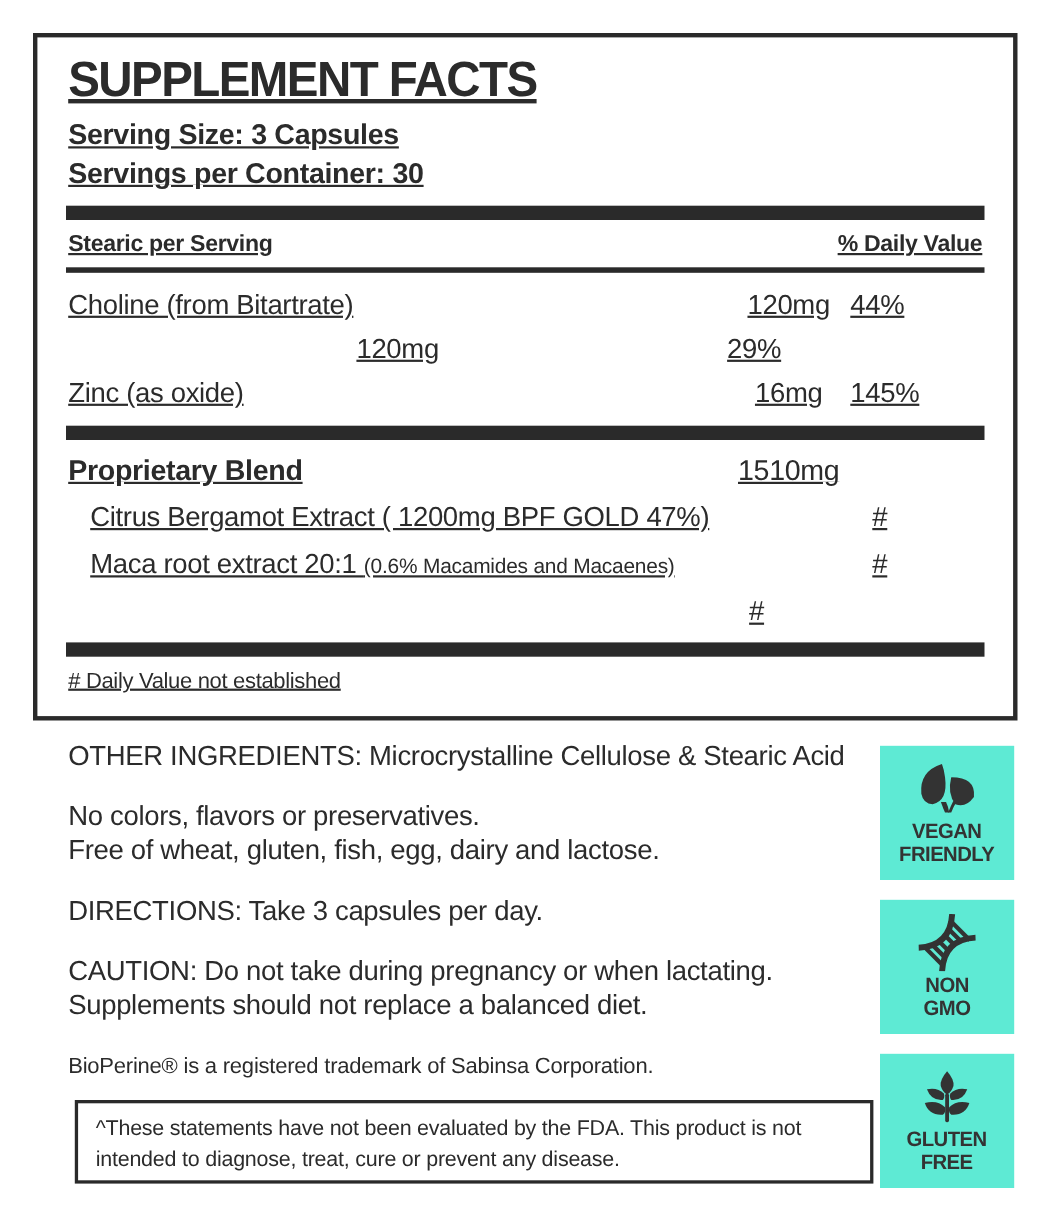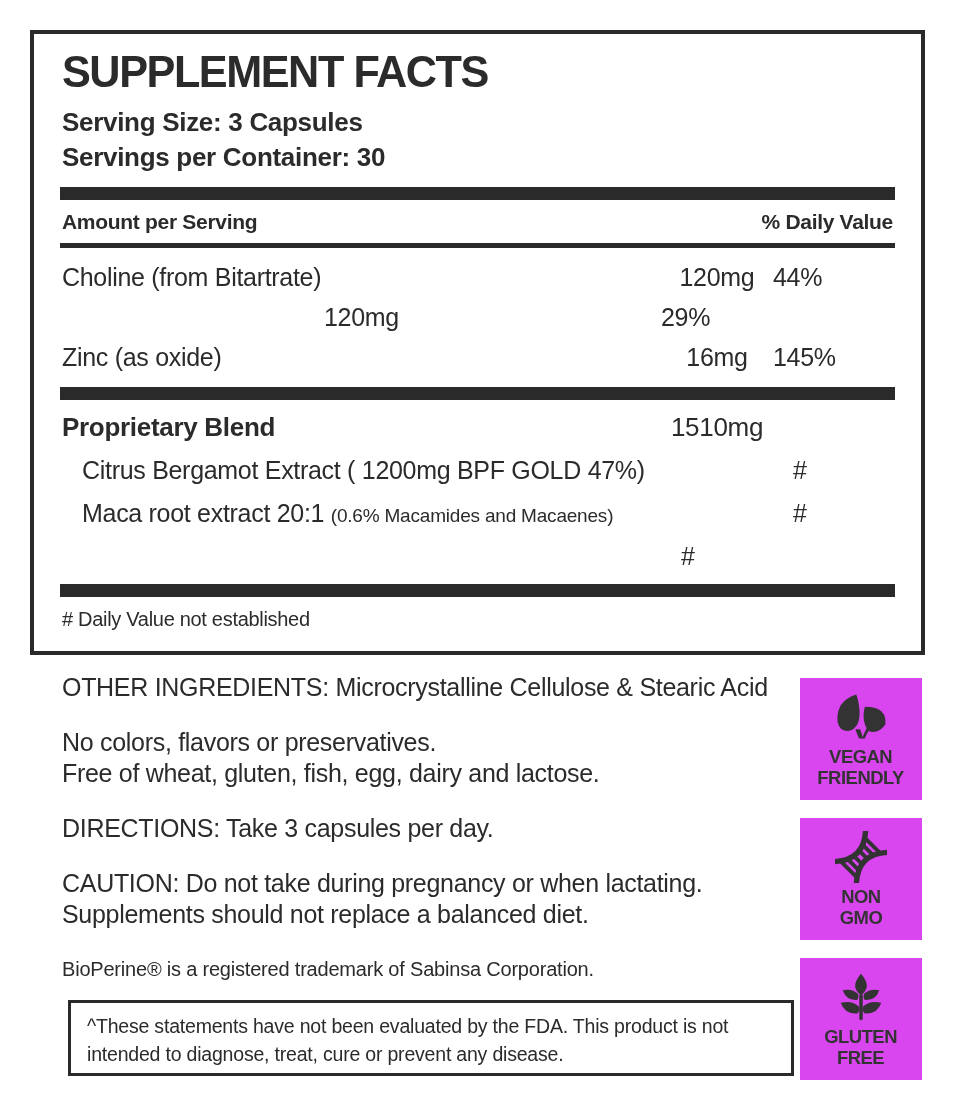--- a/index.html
+++ b/index.html
@@ -6,21 +6,21 @@
   body{
     width:956px;height:1100px;position:relative;background:#ffffff;
     font-family:"Liberation Sans","DejaVu Sans",sans-serif;color:#2b2b2b;
     overflow:hidden;
   }
 
   
   .panel{
     position:absolute;left:30px;top:30px;width:895px;height:625px;
     border:4px solid #2a2a2a;background:#fff;box-sizing:border-box;
-    padding:12px 28px 0 28px;letter-spacing:-0.3px;
+    padding:12px 28px 0 28px;letter-spacing:-0.3px;text-decoration:underline;
   }
   .panel-title{
     font-size:45px;font-weight:800;letter-spacing:-1.5px;line-height:1.05;
     transform:scaleX(.96);transform-origin:left center;margin-top:2px;
   }
   .serving{font-size:26px;font-weight:700;line-height:35px;margin-top:10px;}
   .bar{height:13px;background:#2a2a2a;margin:0 -2px;}
   .bar-top{margin-top:12px;}
   .rule{height:5px;background:#2a2a2a;margin:0 -2px;}
   .cols-header{
@@ -50,42 +50,42 @@
   .trademark{font-size:20px;letter-spacing:-0.2px;}
   .fda-box{
     position:absolute;left:68px;top:1000px;width:726px;height:76px;
     border:3px solid #2a2a2a;box-sizing:border-box;padding:9px 16px;
     font-size:19.5px;line-height:28px;letter-spacing:-0.2px;
   }
 
   
   .badges{position:absolute;left:800px;top:678px;display:flex;flex-direction:column;gap:18px;}
   .badge{
-    width:122px;height:122px;background:#d946ef;display:flex;flex-direction:column;
+    width:122px;height:122px;background:#5eead4;display:flex;flex-direction:column;
     align-items:center;justify-content:flex-start;padding-top:14px;box-sizing:border-box;
   }
   .badge .icon{height:50px;display:flex;align-items:center;justify-content:center;}
   .badge .label{
     margin-top:4px;font-weight:800;font-size:19px;line-height:21px;color:#333;
     text-align:center;letter-spacing:-0.5px;transform:scaleX(.97);
   }
   .badge svg{display:block;}
 </style>
 </head>
 <body>
 
 <div class="panel">
   <div class="panel-title">SUPPLEMENT FACTS</div>
   <div class="serving">Serving Size: 3 Capsules</div>
   <div class="serving" style="margin-top:0;">Servings per Container: 30</div>
 
   <div class="bar bar-top"></div>
 
   <div class="cols-header">
-    <span>Amount per Serving</span>
+    <span>Stearic per Serving</span>
     <span>% Daily Value</span>
   </div>
 
   <div class="rule"></div>
 
   <div class="nrows">
     <div class="nrow">
       <span>Choline (from Bitartrate)</span>
       <span class="amt">120mg</span>
       <span class="dv">44%</span>

